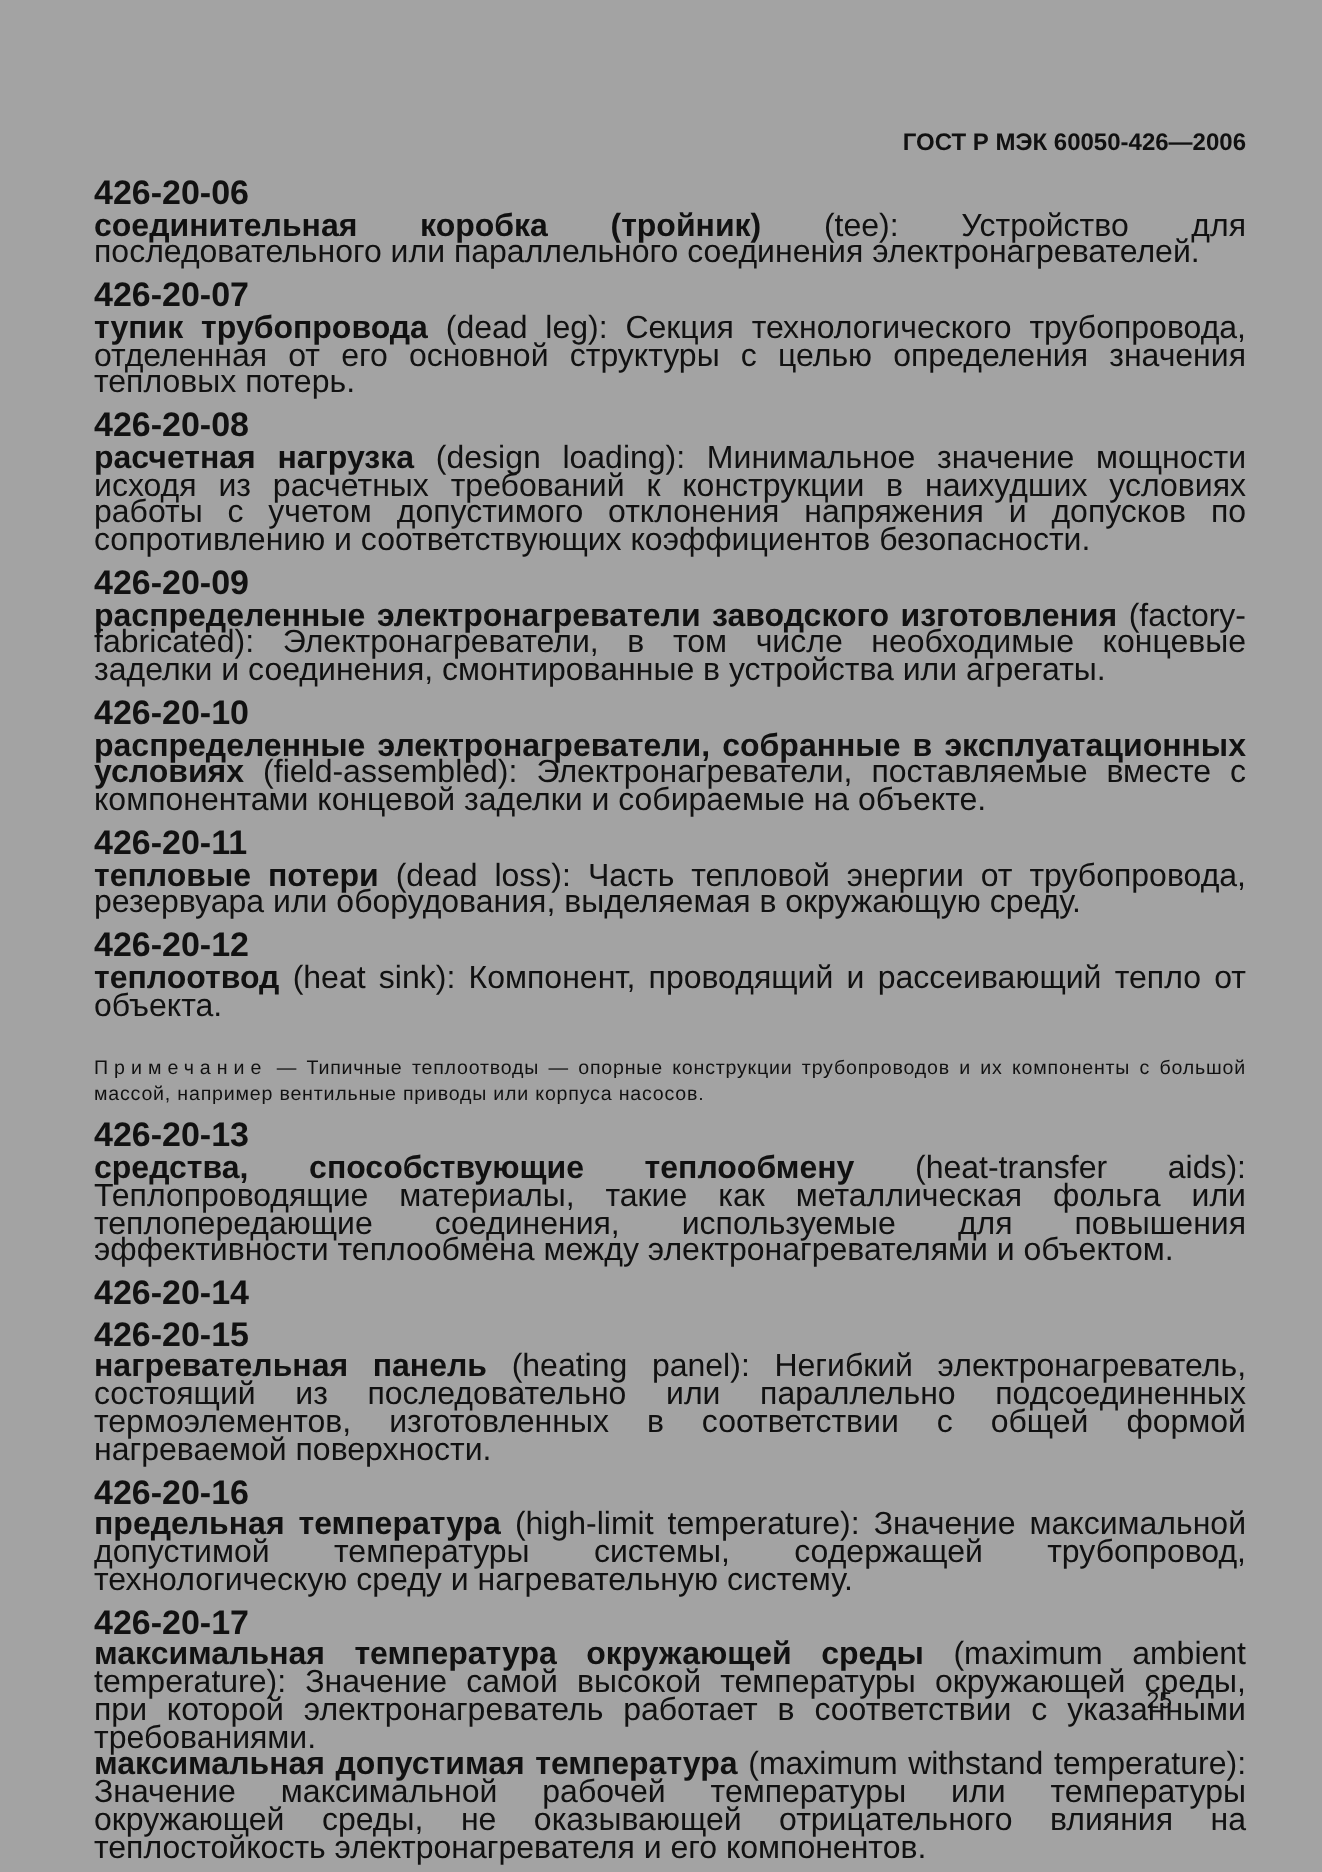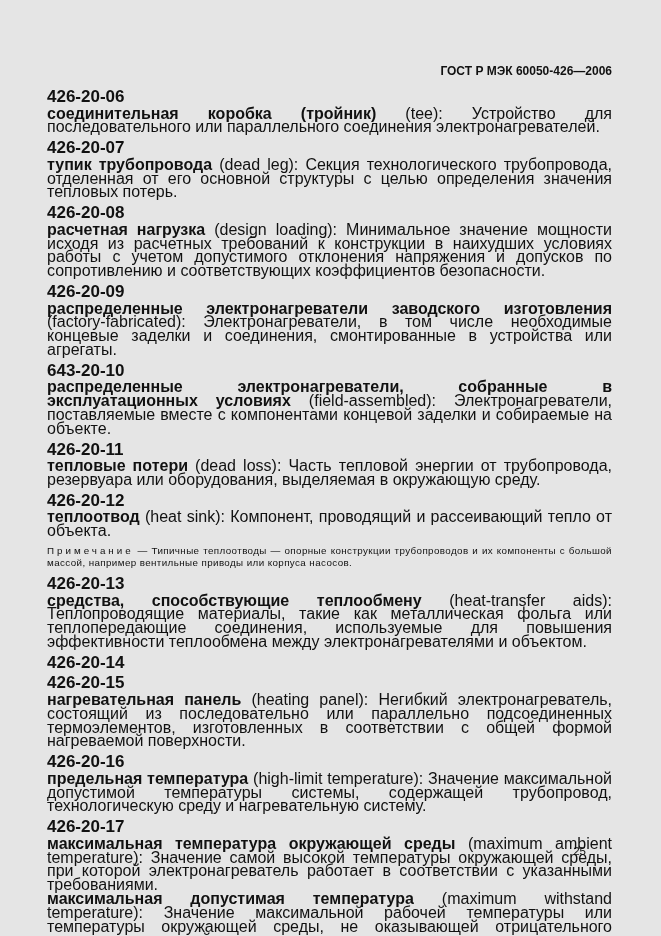--- a/index.html
+++ b/index.html
@@ -1,24 +1,24 @@
 <!DOCTYPE html>
 <html lang="ru"><head>
 <meta charset="utf-8">
 <style>
   * { margin: 0; padding: 0; box-sizing: border-box; }
   html, body { background: #ffffff; }
   .page {
     position: relative;
     width: 661px;
     height: 936px;
-    background: #e5e5e5;
+    background: #a3a3a3;
     color: #111111;
     font-family: "Liberation Sans", "DejaVu Sans", sans-serif;
-    padding: 64px 49px 0 47px;
+    padding: 64px 38px 0 47px;
     overflow: hidden;
   }
   .doc-header {
     text-align: right;
     font-weight: bold;
     font-size: 12px;
     line-height: 14px;
     margin-bottom: 12px;
   }
   .entry-id {
@@ -32,21 +32,21 @@
     font-size: 16px;
     line-height: 13.8px;
     text-align: justify;
   }
   .entry-def .term { font-weight: bold; }
   .note {
     font-size: 9.8px;
     line-height: 12.6px;
     text-align: justify;
     letter-spacing: 0.4px;
-    margin-top: 7px;
+    margin-top: 19px;
     margin-bottom: 2px;
   }
   .note .note-label { letter-spacing: 3px; }
   .page-number {
     position: absolute;
     top: 845px;
     right: 75px;
     font-size: 11.5px;
   }
 </style>
@@ -87,21 +87,21 @@
   <div class="entry">
     <p class="entry-id">426-20-09</p>
     <p class="entry-def">
       <b class="term">распределенные электронагреватели заводского изготовления</b>
       <span>(factory-fabricated):</span>
       <span>Электронагреватели, в том числе необходимые концевые заделки и соединения, смонтированные в устройства или агрегаты.</span>
     </p>
   </div>
 
   <div class="entry">
-    <p class="entry-id">643-20-10</p>
+    <p class="entry-id">426-20-10</p>
     <p class="entry-def">
       <b class="term">распределенные электронагреватели, собранные в эксплуатационных условиях</b>
       <span>(field-assembled):</span>
       <span>Электронагреватели, поставляемые вместе с компонентами концевой заделки и собираемые на объекте.</span>
     </p>
   </div>
 
   <div class="entry">
     <p class="entry-id">426-20-11</p>
     <p class="entry-def">

